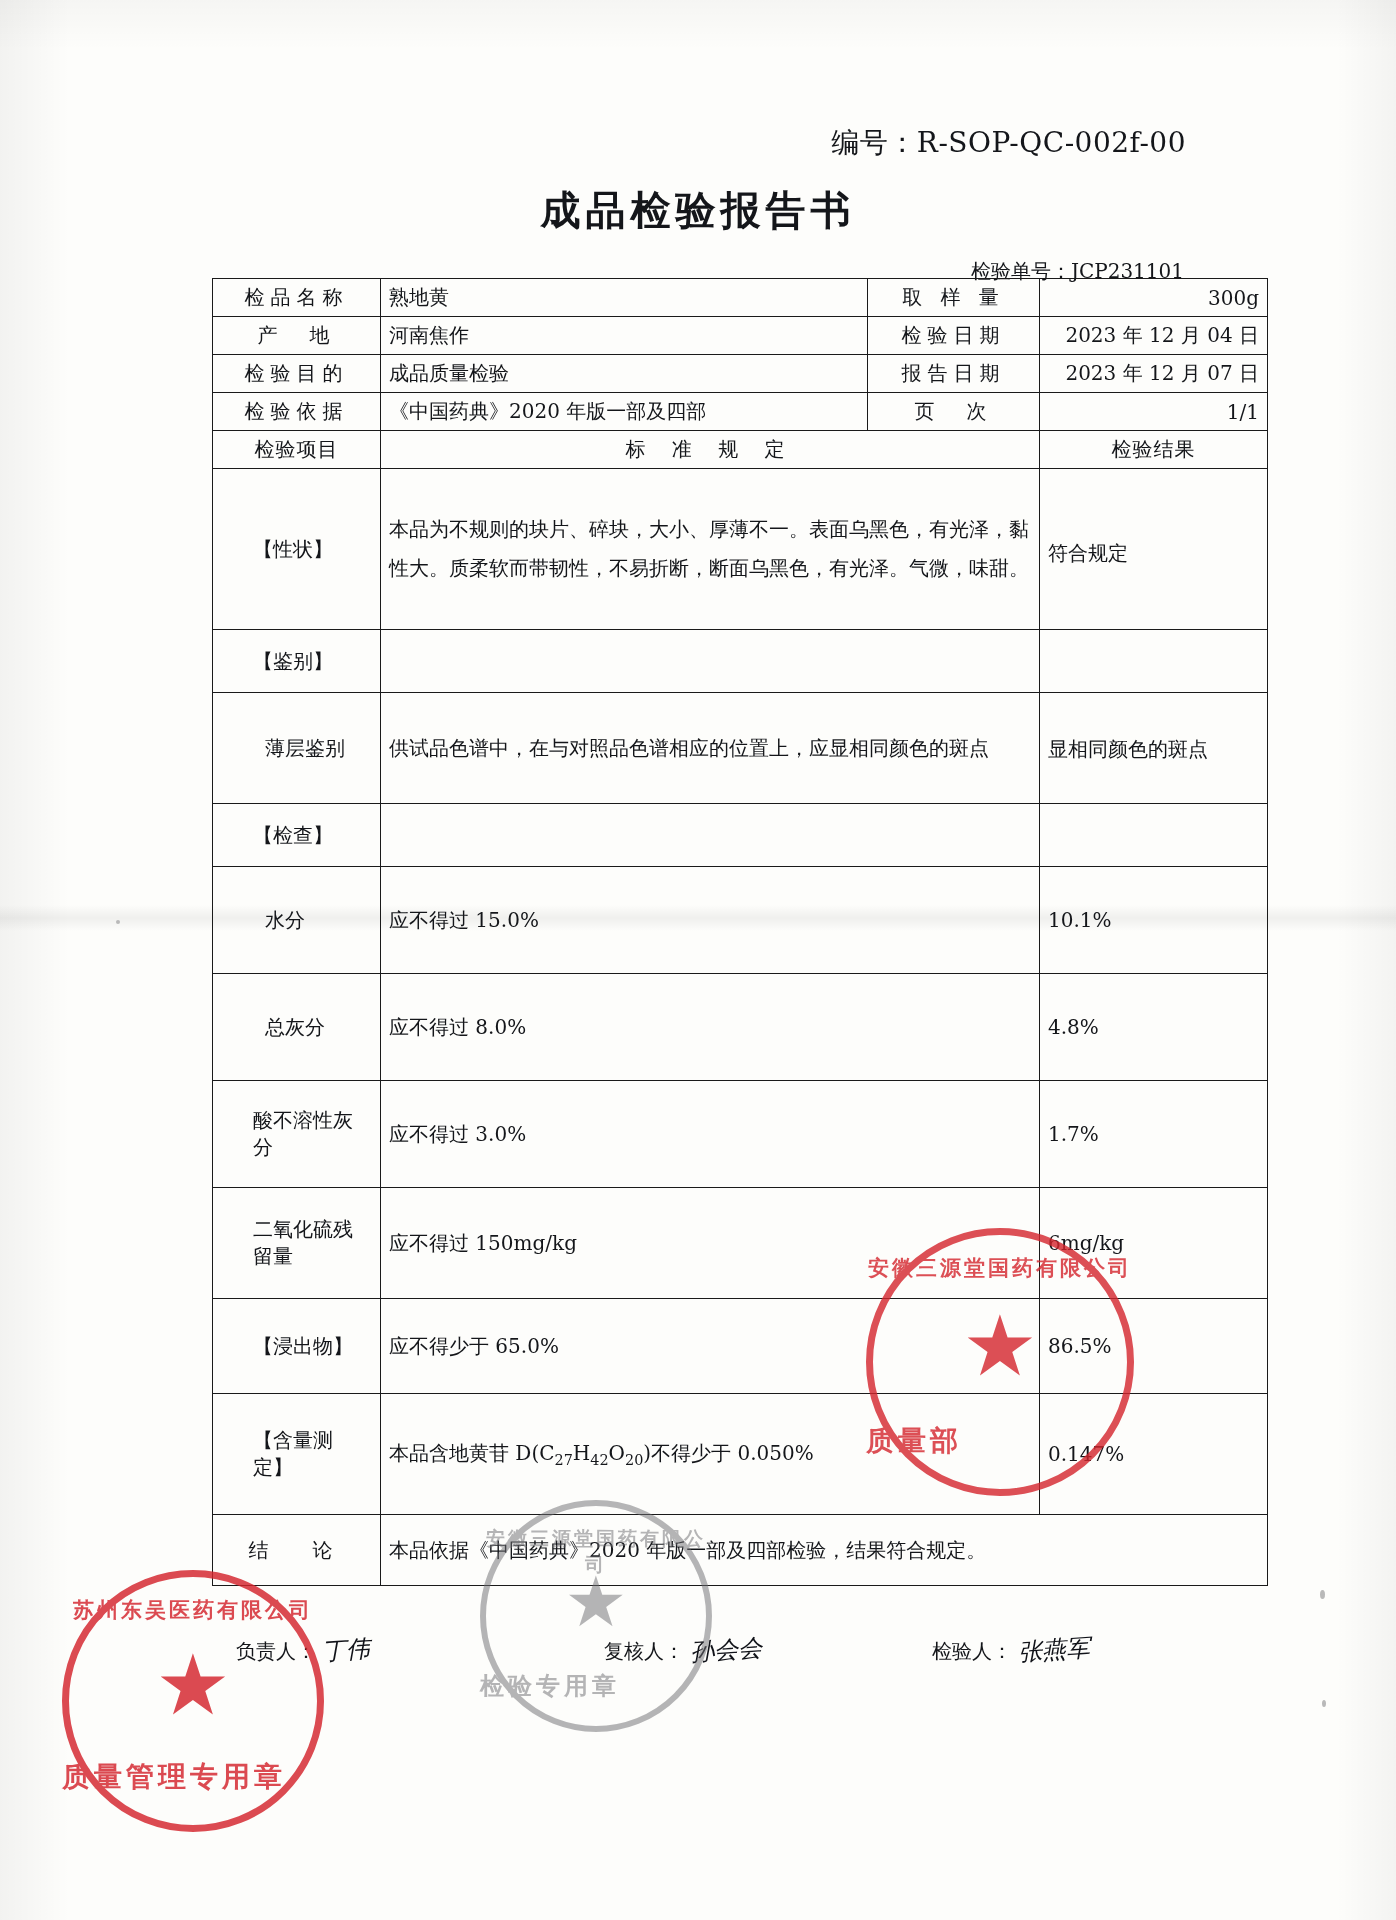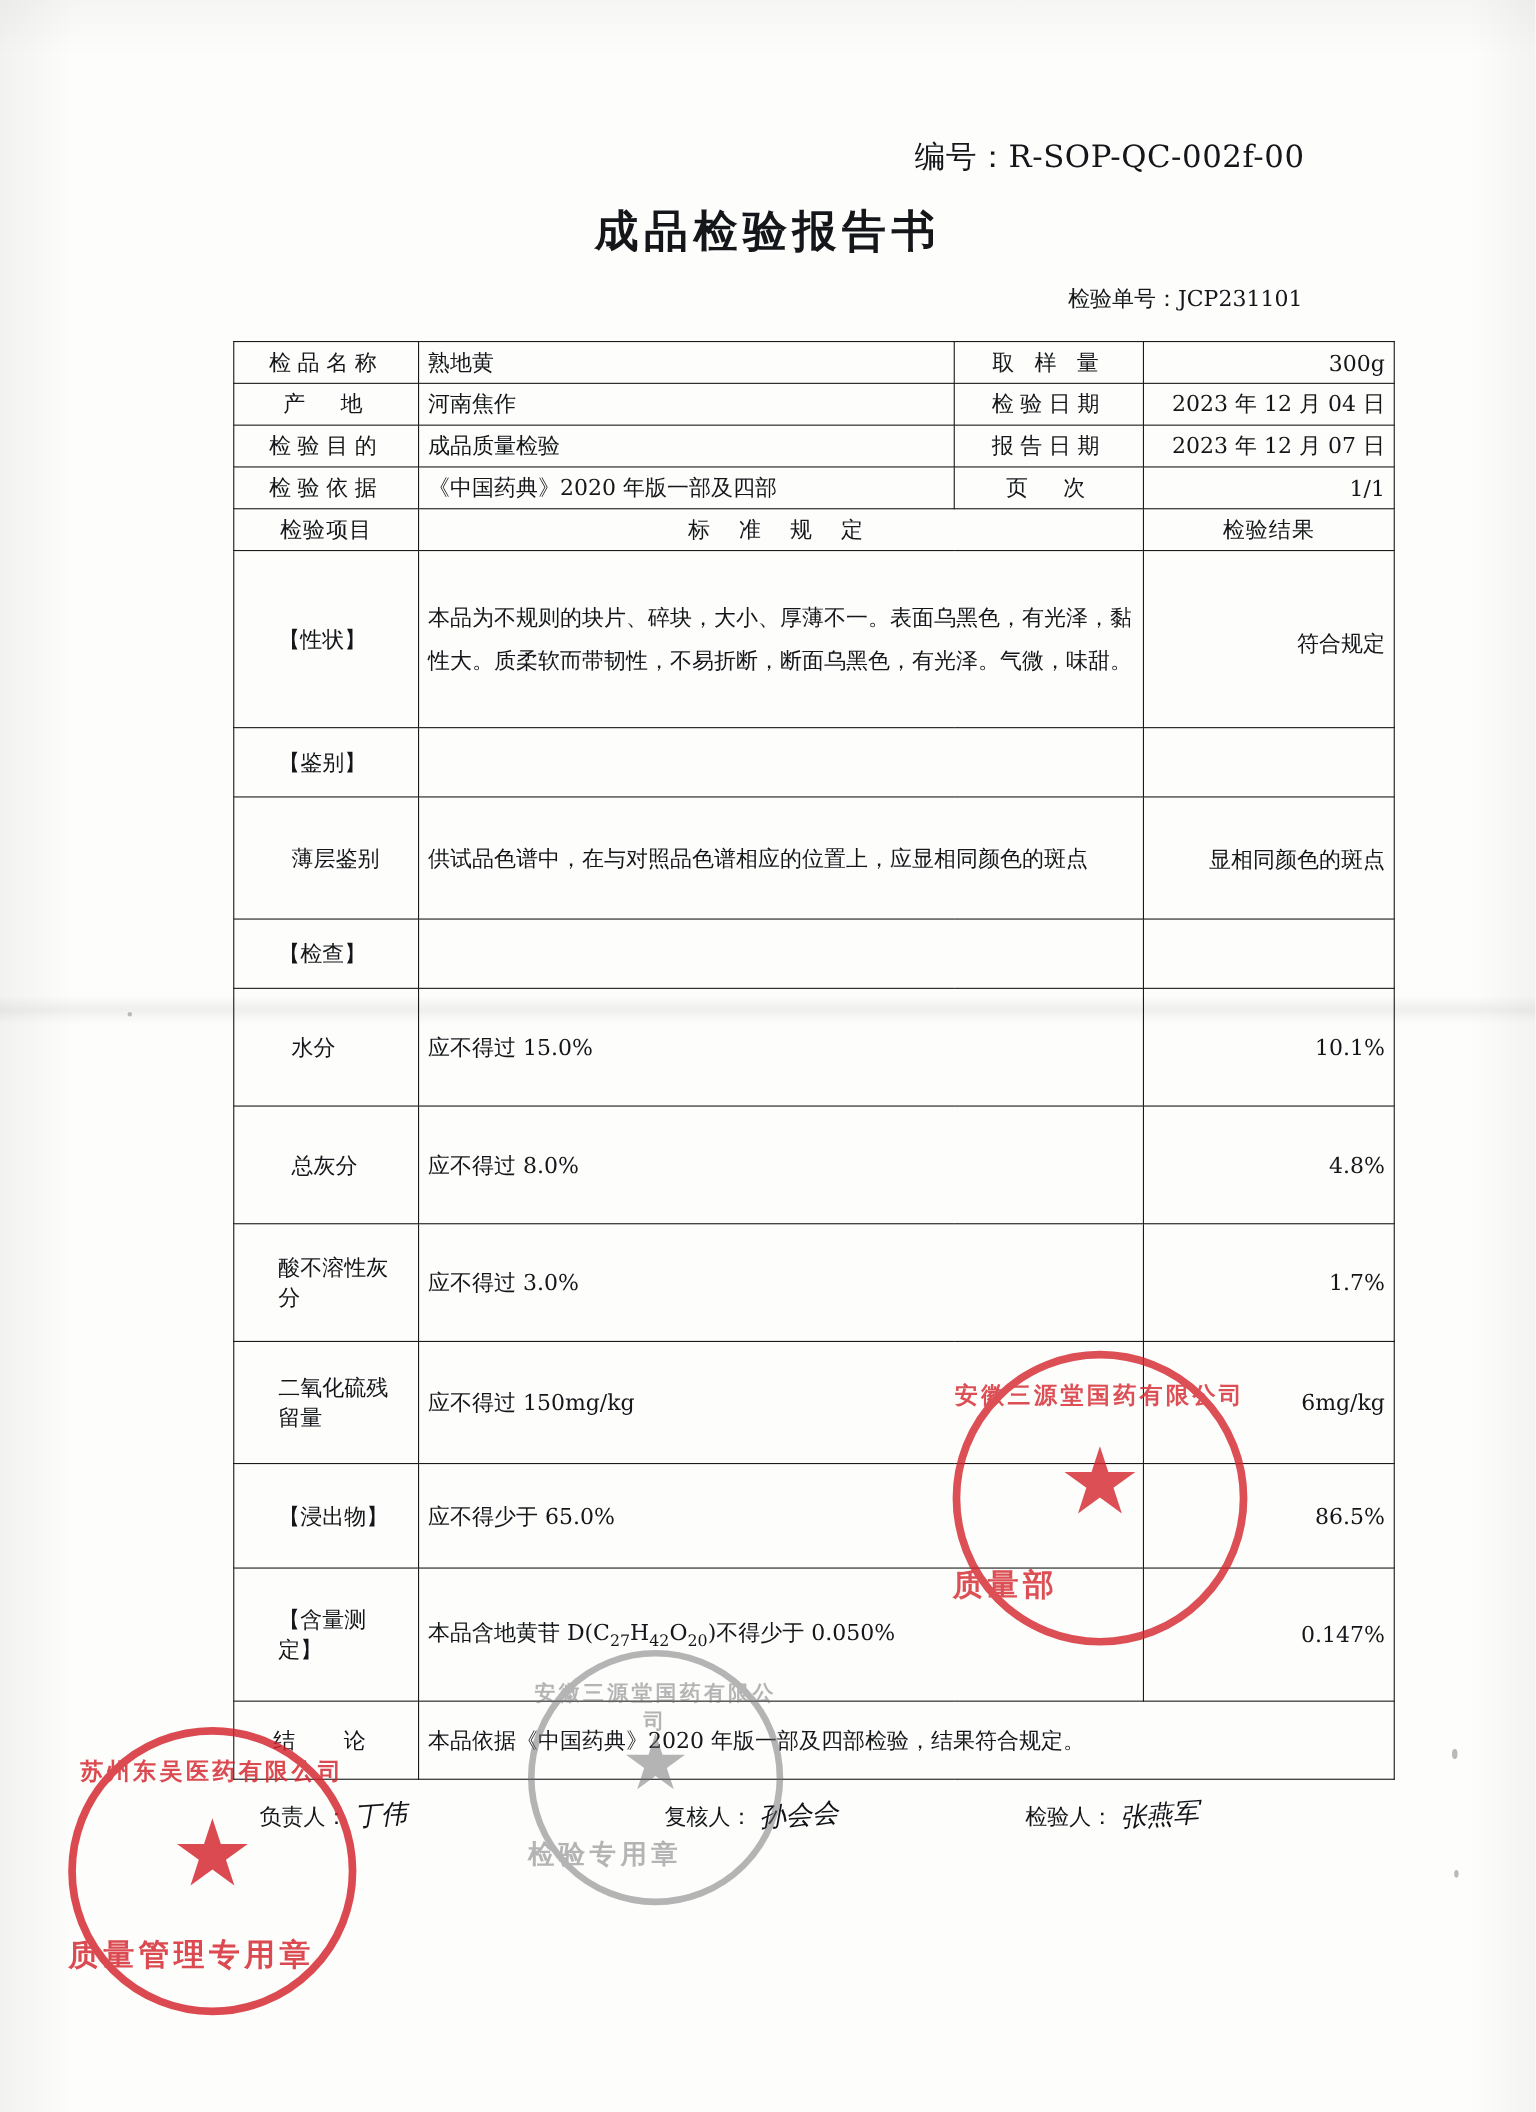--- a/index.html
+++ b/index.html
@@ -65,21 +65,20 @@
     white-space: nowrap;
   }
 
   table.main {
     position: absolute;
     left: 212px;
     top: 278px;
     width: 1055px;
     border-collapse: collapse;
     table-layout: fixed;
-    margin-top: 32px;
   }
   table.main td {
     border: 1.4px solid #1a1a1a;
     padding: 5px 8px;
     font-size: 20px;
     vertical-align: middle;
   }
   .c-label { width: 168px; text-align: center; letter-spacing: 6px; }
   .c-val { width: 415px; text-align: left; }
   .c-label2 { width: 170px; text-align: center; letter-spacing: 6px;}
@@ -96,21 +95,21 @@
     font-size: 20px;
   }
   td.std-cell {
     text-align: left;
     padding-left: 14px;
     vertical-align: top;
     line-height: 1.95;
     font-size: 20px;
   }
   td.res-cell {
-    text-align: right;
+    text-align: left;
     vertical-align: top;
     font-size: 20px;
   }
   .indent1 { padding-left: 52px !important; }
   .indent2 { padding-left: 40px !important; }
 
   .concl-label { text-align: center; letter-spacing: 12px; }
   .concl-text { text-align: left; padding-left: 14px; }
 
   .sig-row {

